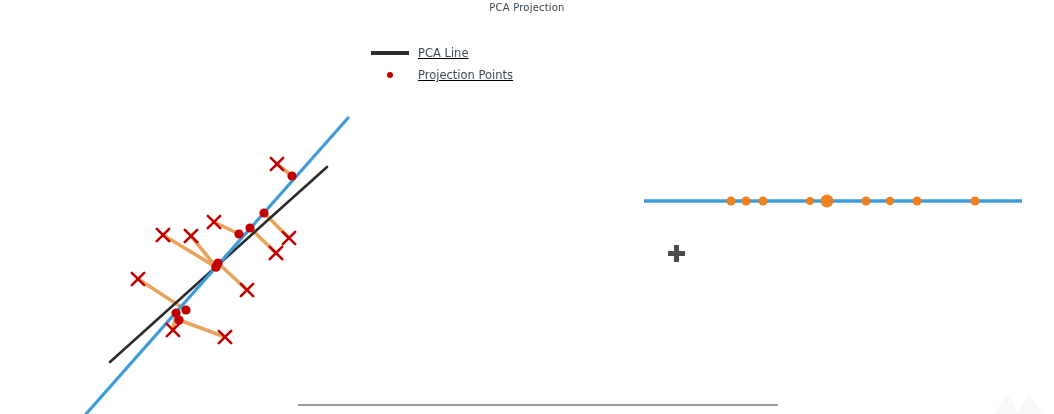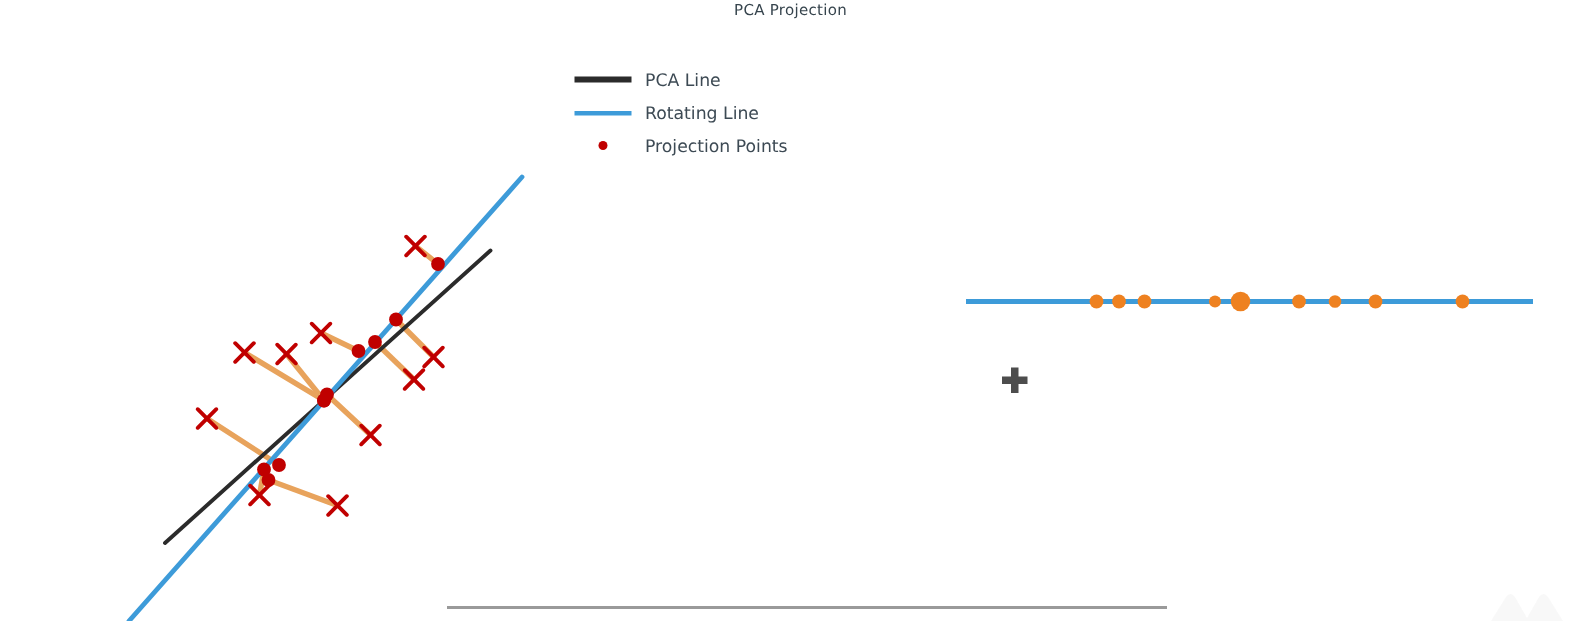--- a/index.html
+++ b/index.html
@@ -31,23 +31,24 @@
     width: 1054px;
     text-align: center;
     font-size: 10px;
     color: #36444d;
     letter-spacing: 0.2px;
     padding-top: 2px;
     white-space: nowrap;
   }
   #legend {
     position: absolute;
-    left: 380px;
+    left: 368px;
     top: 42px;
     width: 200px;
+    text-decoration: underline;
   }
   .legend-row {
     display: flex;
     align-items: center;
     height: 22px;
   }
   .legend-key {
     width: 44px;
     display: flex;
     align-items: center;
@@ -216,26 +217,20 @@
 
   <div id="legend">
     <div class="legend-row">
       <span class="legend-key">
         <span class="legend-line thick" style="background: rgb(43, 43, 43);"></span>
       </span>
       <span class="legend-label" style="color: rgb(61, 74, 84);">PCA Line</span>
     </div>
     <div class="legend-row">
       <span class="legend-key">
-        <span class="legend-line" style="background: rgb(61, 155, 217);"></span>
-      </span>
-      <span class="legend-label" style="color: rgb(61, 74, 84);">Rotating Line</span>
-    </div>
-    <div class="legend-row">
-      <span class="legend-key">
         <span class="legend-dot" style="background: rgb(192, 0, 0);"></span>
       </span>
       <span class="legend-label" style="color: rgb(61, 74, 84);">Projection Points</span>
     </div>
   </div>
 
   <div id="cursor" style="left: 668px; top: 245px;">
     <div class="bar-h" style="background: rgb(77, 77, 77);"></div>
     <div class="bar-v" style="background: rgb(77, 77, 77);"></div>
   </div>

